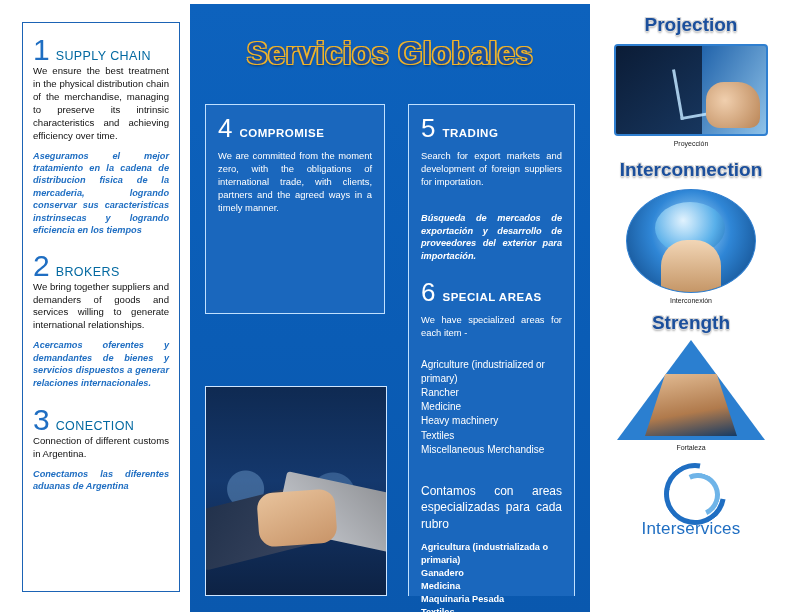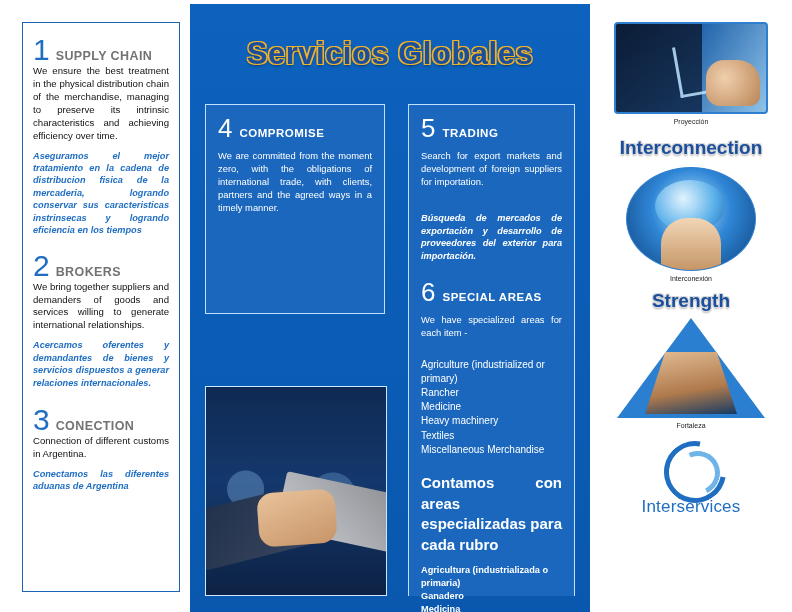--- a/index.html
+++ b/index.html
@@ -23,21 +23,21 @@
     background:#ffffff;
     padding:8px 10px;
     box-sizing:border-box;
   }
   .sec-head{display:flex;align-items:baseline;gap:6px;margin-top:4px;}
   .sec-num{
     font-size:30px;color:#1f6ec2;line-height:1;font-weight:400;
     font-family:"Liberation Sans", sans-serif;
   }
   .sec-title{
-    font-size:12.5px;color:#737373;font-weight:bold;letter-spacing:.4px;
+    font-size:12.5px;color:#0369a1;font-weight:normal;letter-spacing:.4px;
   }
   .body-en{
     font-size:9.6px;color:#111;line-height:1.35;text-align:justify;margin-top:0;
   }
   .body-es{
     font-size:9.2px;color:#1f6ec2;line-height:1.35;text-align:justify;
     font-style:italic;font-weight:bold;margin-top:7px;
   }
 
   
@@ -62,21 +62,21 @@
   .p-compromise{left:15px;top:100px;width:180px;height:210px;}
   .p-trading{left:218px;top:100px;width:167px;height:490px;border-bottom:none;height:492px;}
   .pl-head{display:flex;align-items:baseline;gap:7px;}
   .pl-num{font-size:26px;color:#ffffff;line-height:1;}
   .pl-title{font-size:11.5px;color:#ffffff;font-weight:bold;letter-spacing:.5px;}
   .pl-en{font-size:9.4px;color:#ffffff;line-height:1.38;margin-top:9px;text-align:justify;}
   .pl-es{font-size:9.2px;color:#ffffff;line-height:1.38;margin-top:23px;
         font-style:italic;font-weight:bold;text-align:justify;}
   .pl-list{font-size:10px;color:#ffffff;line-height:1.42;margin-top:18px;}
   .pl-list-es{font-size:9.2px;color:#ffffff;line-height:1.42;margin-top:8px;font-weight:bold;}
-  .pl-es-b{font-size:15px;color:#ffffff;line-height:1.38;margin-top:16px;font-weight:bold;text-align:justify;}
+  .pl-es-b{font-size:12px;color:#ffffff;line-height:1.38;margin-top:26px;font-weight:normal;text-align:justify;}
 
   
   .photo-hand{
     position:absolute;left:15px;top:382px;width:180px;height:208px;
     border:1px solid #cfe6ff;
     background:#14243f;
     overflow:hidden;
   }
   .photo-hand .sky{
     position:absolute;inset:0;
@@ -265,20 +265,21 @@
       <div class="globe"></div>
       <div class="armL"></div>
       <div class="armR"></div>
       <div class="hands"></div>
     </div>
   </div>
 
   <div class="right-col">
 
     <div style="padding-top:14px;">
+      <div class="r-title">Projection</div>
       <div class="img-proj">
         <div class="suit"></div>
         <div class="arrow"></div>
         <div class="hand"></div>
       </div>
       <div class="r-cap">Proyección</div>
     </div>
 
     <div style="padding-top:12px;">
       <div class="r-title">Interconnection</div>

